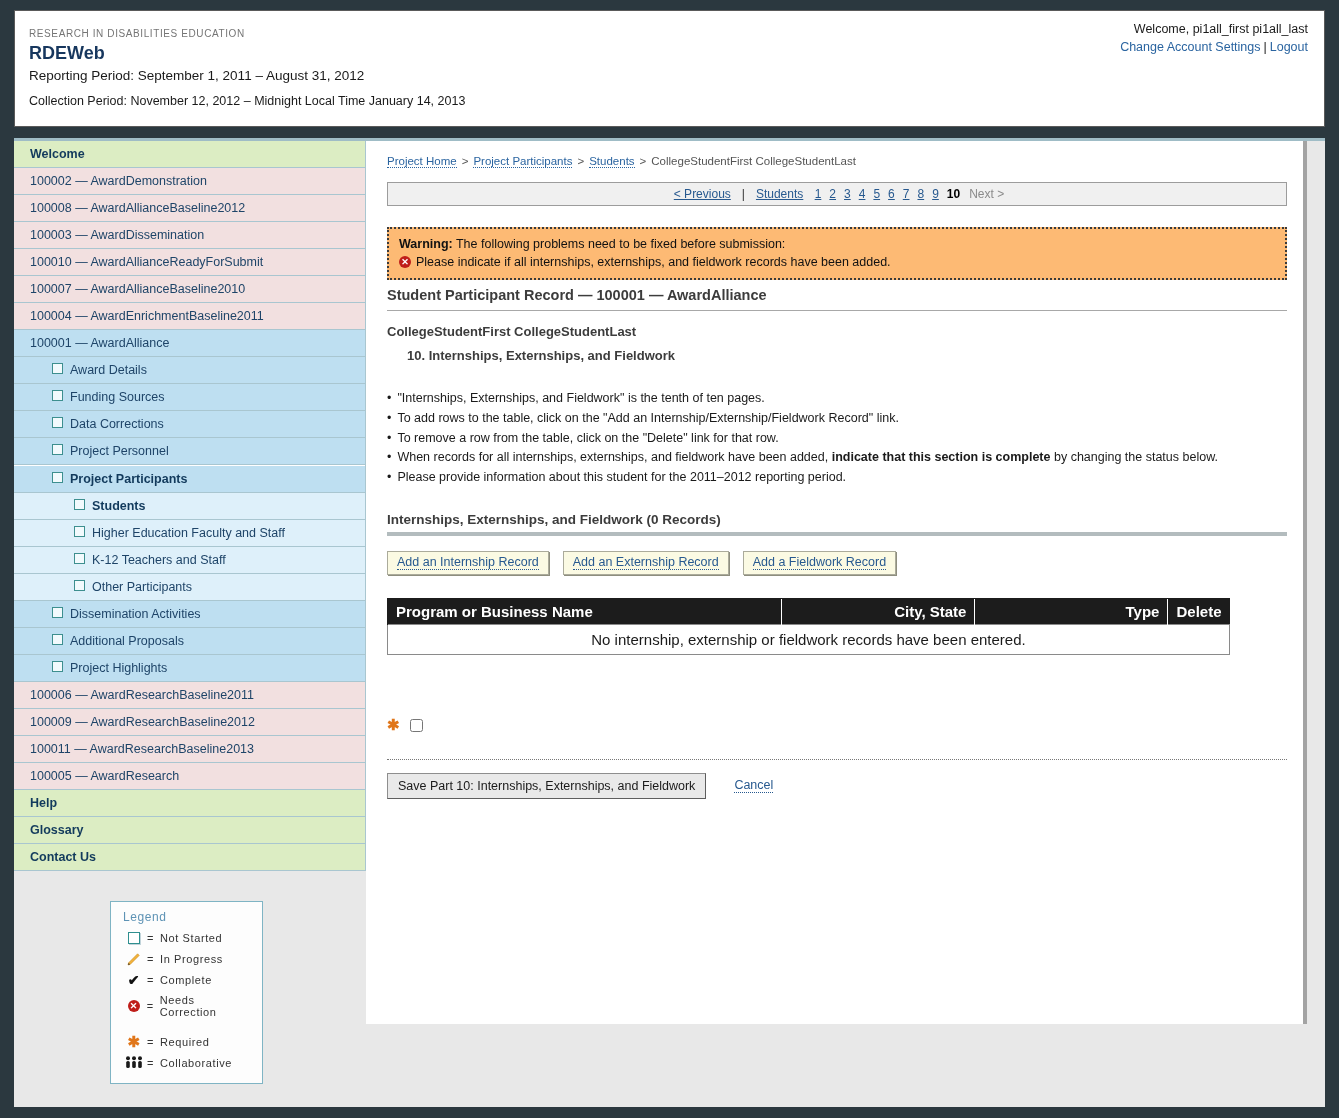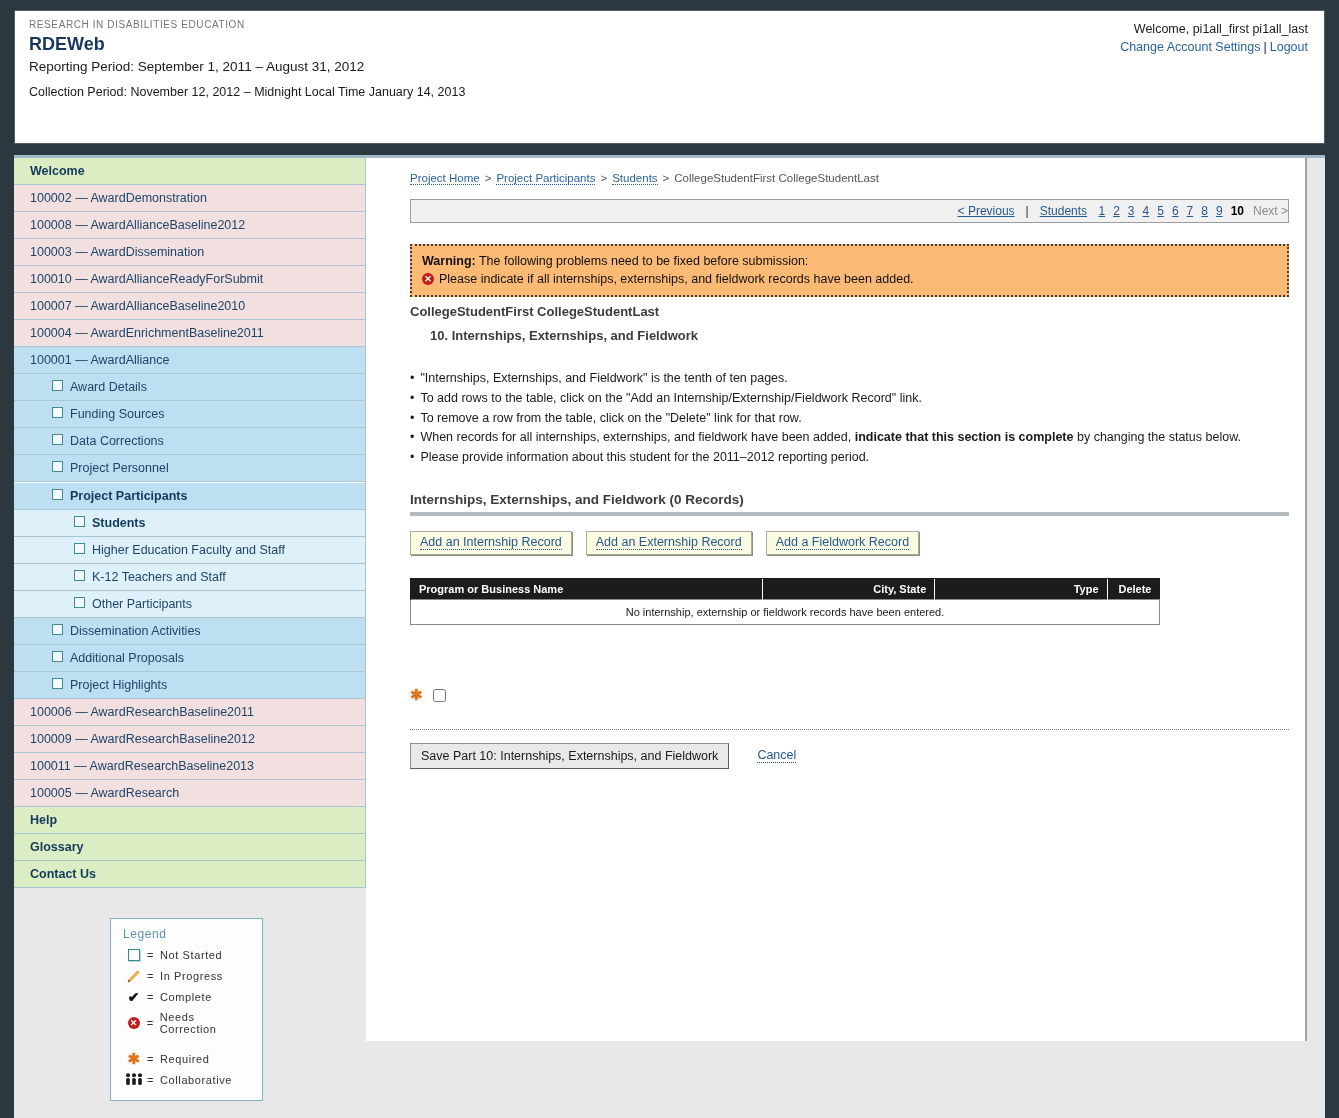--- a/index.html
+++ b/index.html
@@ -1,21 +1,21 @@
 <!DOCTYPE html>
 <html><head>
 <meta charset="utf-8">
 <style>
   html,body{margin:0;padding:0;}
   body{background:#2B383F;font-family:"Liberation Sans",sans-serif;}
   .viewport{width:1339px;height:1118px;overflow:hidden;background:#2B383F;position:relative;}
   .wrapper{margin:10px 14px 0 14px;}
 
   
-  .header-card{background:#FFFFFF;border:1px solid #5A5A5A;height:134px;box-sizing:border-box;padding:8px 14px;position:relative;}
+  .header-card{background:#FFFFFF;border:1px solid #5A5A5A;height:117px;box-sizing:border-box;padding:17px 14px;position:relative;}
   .org-line{font-size:10px;color:#757575;letter-spacing:.6px;}
   .app-title{font-size:18px;font-weight:bold;color:#17375E;margin-top:4px;}
   .reporting{font-size:13.5px;color:#1A1A1A;margin-top:4px;}
   .collection{font-size:12.5px;color:#1A1A1A;margin-top:11px;}
   .header-right{position:absolute;top:11px;right:16px;text-align:right;font-size:12.5px;color:#1A1A1A;}
   .header-links{margin-top:4px;}
   .header-links a{color:#2A64A0;text-decoration:none;cursor:pointer;text-align:center;}
   .hl-sep{color:#1A1A1A;margin:0 3px;}
 
   
@@ -40,26 +40,26 @@
   .lrow .ic{width:22px;display:inline-flex;justify-content:center;align-items:center;}
   .leq{margin:0 6px 0 2px;color:#333;}
   .gap-top{margin-top:18px;}
   .ns-square{display:inline-block;width:10px;height:10px;border:1px solid #2F8F8F;background:#FFFFFF;box-shadow:1px 1px 0 #C2D4DA;}
   .check-ic{color:#111;font-size:14px;font-weight:bold;line-height:12px;}
   .err-ic{display:inline-block;width:12px;height:12px;border-radius:50%;background:#BF1E1A;color:#FFF;font-size:9px;font-weight:bold;text-align:center;line-height:12px;flex:0 0 12px;}
   .req-star{color:#E0761A;font-size:15px;font-weight:bold;line-height:12px;}
 
   
   .main-col{flex:1;}
-  .content-panel{background:#FFFFFF;width:941px;box-sizing:border-box;height:883px;border-right:2px solid #a3a3a3;padding:8px 16px 0 44px;}
+  .content-panel{background:#FFFFFF;width:941px;box-sizing:border-box;height:883px;border-right:4px solid #a3a3a3;padding:8px 16px 0 21px;}
   .breadcrumb{font-size:11.5px;color:#555;margin:6px 0 15px;}
   .breadcrumb a{color:#2A64A0;text-decoration:none;border-bottom:1px dotted #2A64A0;cursor:pointer;}
   .bc-sep{margin:0 5px;color:#555;}
 
-  .pagebar{background:#F0F0F0;border:1px solid #9C9C9C;height:22px;line-height:22px;text-align:right;font-size:12px;color:#333;margin-bottom:21px;}
+  .pagebar{background:#F0F0F0;border:1px solid #9C9C9C;height:22px;line-height:22px;text-align:center;font-size:12px;color:#333;margin-bottom:21px;}
   .pagebar a{color:#27598F;text-decoration:underline;margin:0 4px;cursor:pointer;}
   .pg-sep{margin:0 7px;color:#333;}
   .pg-current{font-weight:bold;color:#000;margin:0 4px;}
   .pg-next{color:#8A8A8A;margin-left:5px;}
 
   .warning{background:#fdba74;border:2px dotted #3A3A3A;padding:8px 10px 9px;font-size:12.5px;color:#111;margin-bottom:7px;}
   .warn-line2{margin-top:4px;display:flex;align-items:center;gap:5px;}
   .w-bold{font-weight:bold;}
 
   .h-title{font-size:14.5px;font-weight:bold;color:#3C3C3C;padding-bottom:7px;border-bottom:1px solid #A8A8A8;margin-bottom:13px;}
@@ -69,21 +69,21 @@
   .bullets{font-size:12.5px;color:#1A1A1A;line-height:1.58;margin-bottom:24px;}
   .bullet .b-dot{margin-right:6px;}
   .b-bold{font-weight:bold;}
 
   .sec-head{font-size:13.5px;font-weight:bold;color:#3C3C3C;padding-bottom:5px;border-bottom:4px solid #B3BCBE;margin-bottom:15px;}
 
   .addbtns{display:flex;gap:14px;margin-bottom:23px;}
   .addbtn{background:#FBFAE3;border:1px solid #ABAB9B;box-shadow:1px 1px 0 #8E8E7E;padding:3px 9px 5px;font-size:12.5px;cursor:pointer;}
   .addbtn span{color:#27598F;border-bottom:1px dotted #27598F;}
 
-  .records-table{border-collapse:collapse;width:750px;font-size:11px;}
+  .records-table{border-collapse:collapse;width:843px;font-size:15px;}
   .records-table th{background:#1C1C1C;color:#FFF;font-weight:bold;padding:4px 8px;text-align:right;border-left:1px solid #FFF;border-top:1px solid #1C1C1C;}
   .records-table th:first-child{text-align:left;border-left:1px solid #1C1C1C;}
   .records-table td{border:1px solid #8A8A8A;text-align:center;padding:6px;color:#1A1A1A;}
 
   .req-row{display:flex;align-items:center;font-size:12.5px;font-weight:bold;color:#111;margin-top:64px;}
   .req-row .req-star{margin-right:10px;}
   .req-row input{margin:0 9px 0 0;}
 
   .dotted-hr{border:none;border-top:1px dotted #777;margin:27px 0 13px;}
 
@@ -211,20 +211,21 @@
           </div>
 
           <div class="warning">
             <div><span class="w-bold">Warning:</span> <span>The following problems need to be fixed before submission:</span></div>
             <div class="warn-line2">
               <span class="err-ic">✕</span>
               <span>Please indicate if all internships, externships, and fieldwork records have been added.</span>
             </div>
           </div>
 
+          <div class="h-title">Student Participant Record — 100001 — AwardAlliance</div>
           <div class="h-student">CollegeStudentFirst CollegeStudentLast</div>
           <div class="h-part">10. Internships, Externships, and Fieldwork</div>
 
           <div class="bullets">
             <div class="bullet"><span class="b-dot">•</span><span>"Internships, Externships, and Fieldwork" is the tenth of ten pages.</span><span class="b-bold"></span><span></span></div>
             <div class="bullet"><span class="b-dot">•</span><span>To add rows to the table, click on the "Add an Internship/Externship/Fieldwork Record" link.</span><span class="b-bold"></span><span></span></div>
             <div class="bullet"><span class="b-dot">•</span><span>To remove a row from the table, click on the "Delete" link for that row.</span><span class="b-bold"></span><span></span></div>
             <div class="bullet"><span class="b-dot">•</span><span>When records for all internships, externships, and fieldwork have been added, </span><span class="b-bold">indicate that this section is complete</span><span> by changing the status below.</span></div>
             <div class="bullet"><span class="b-dot">•</span><span>Please provide information about this student for the 2011–2012 reporting period.</span><span class="b-bold"></span><span></span></div>
           </div>

